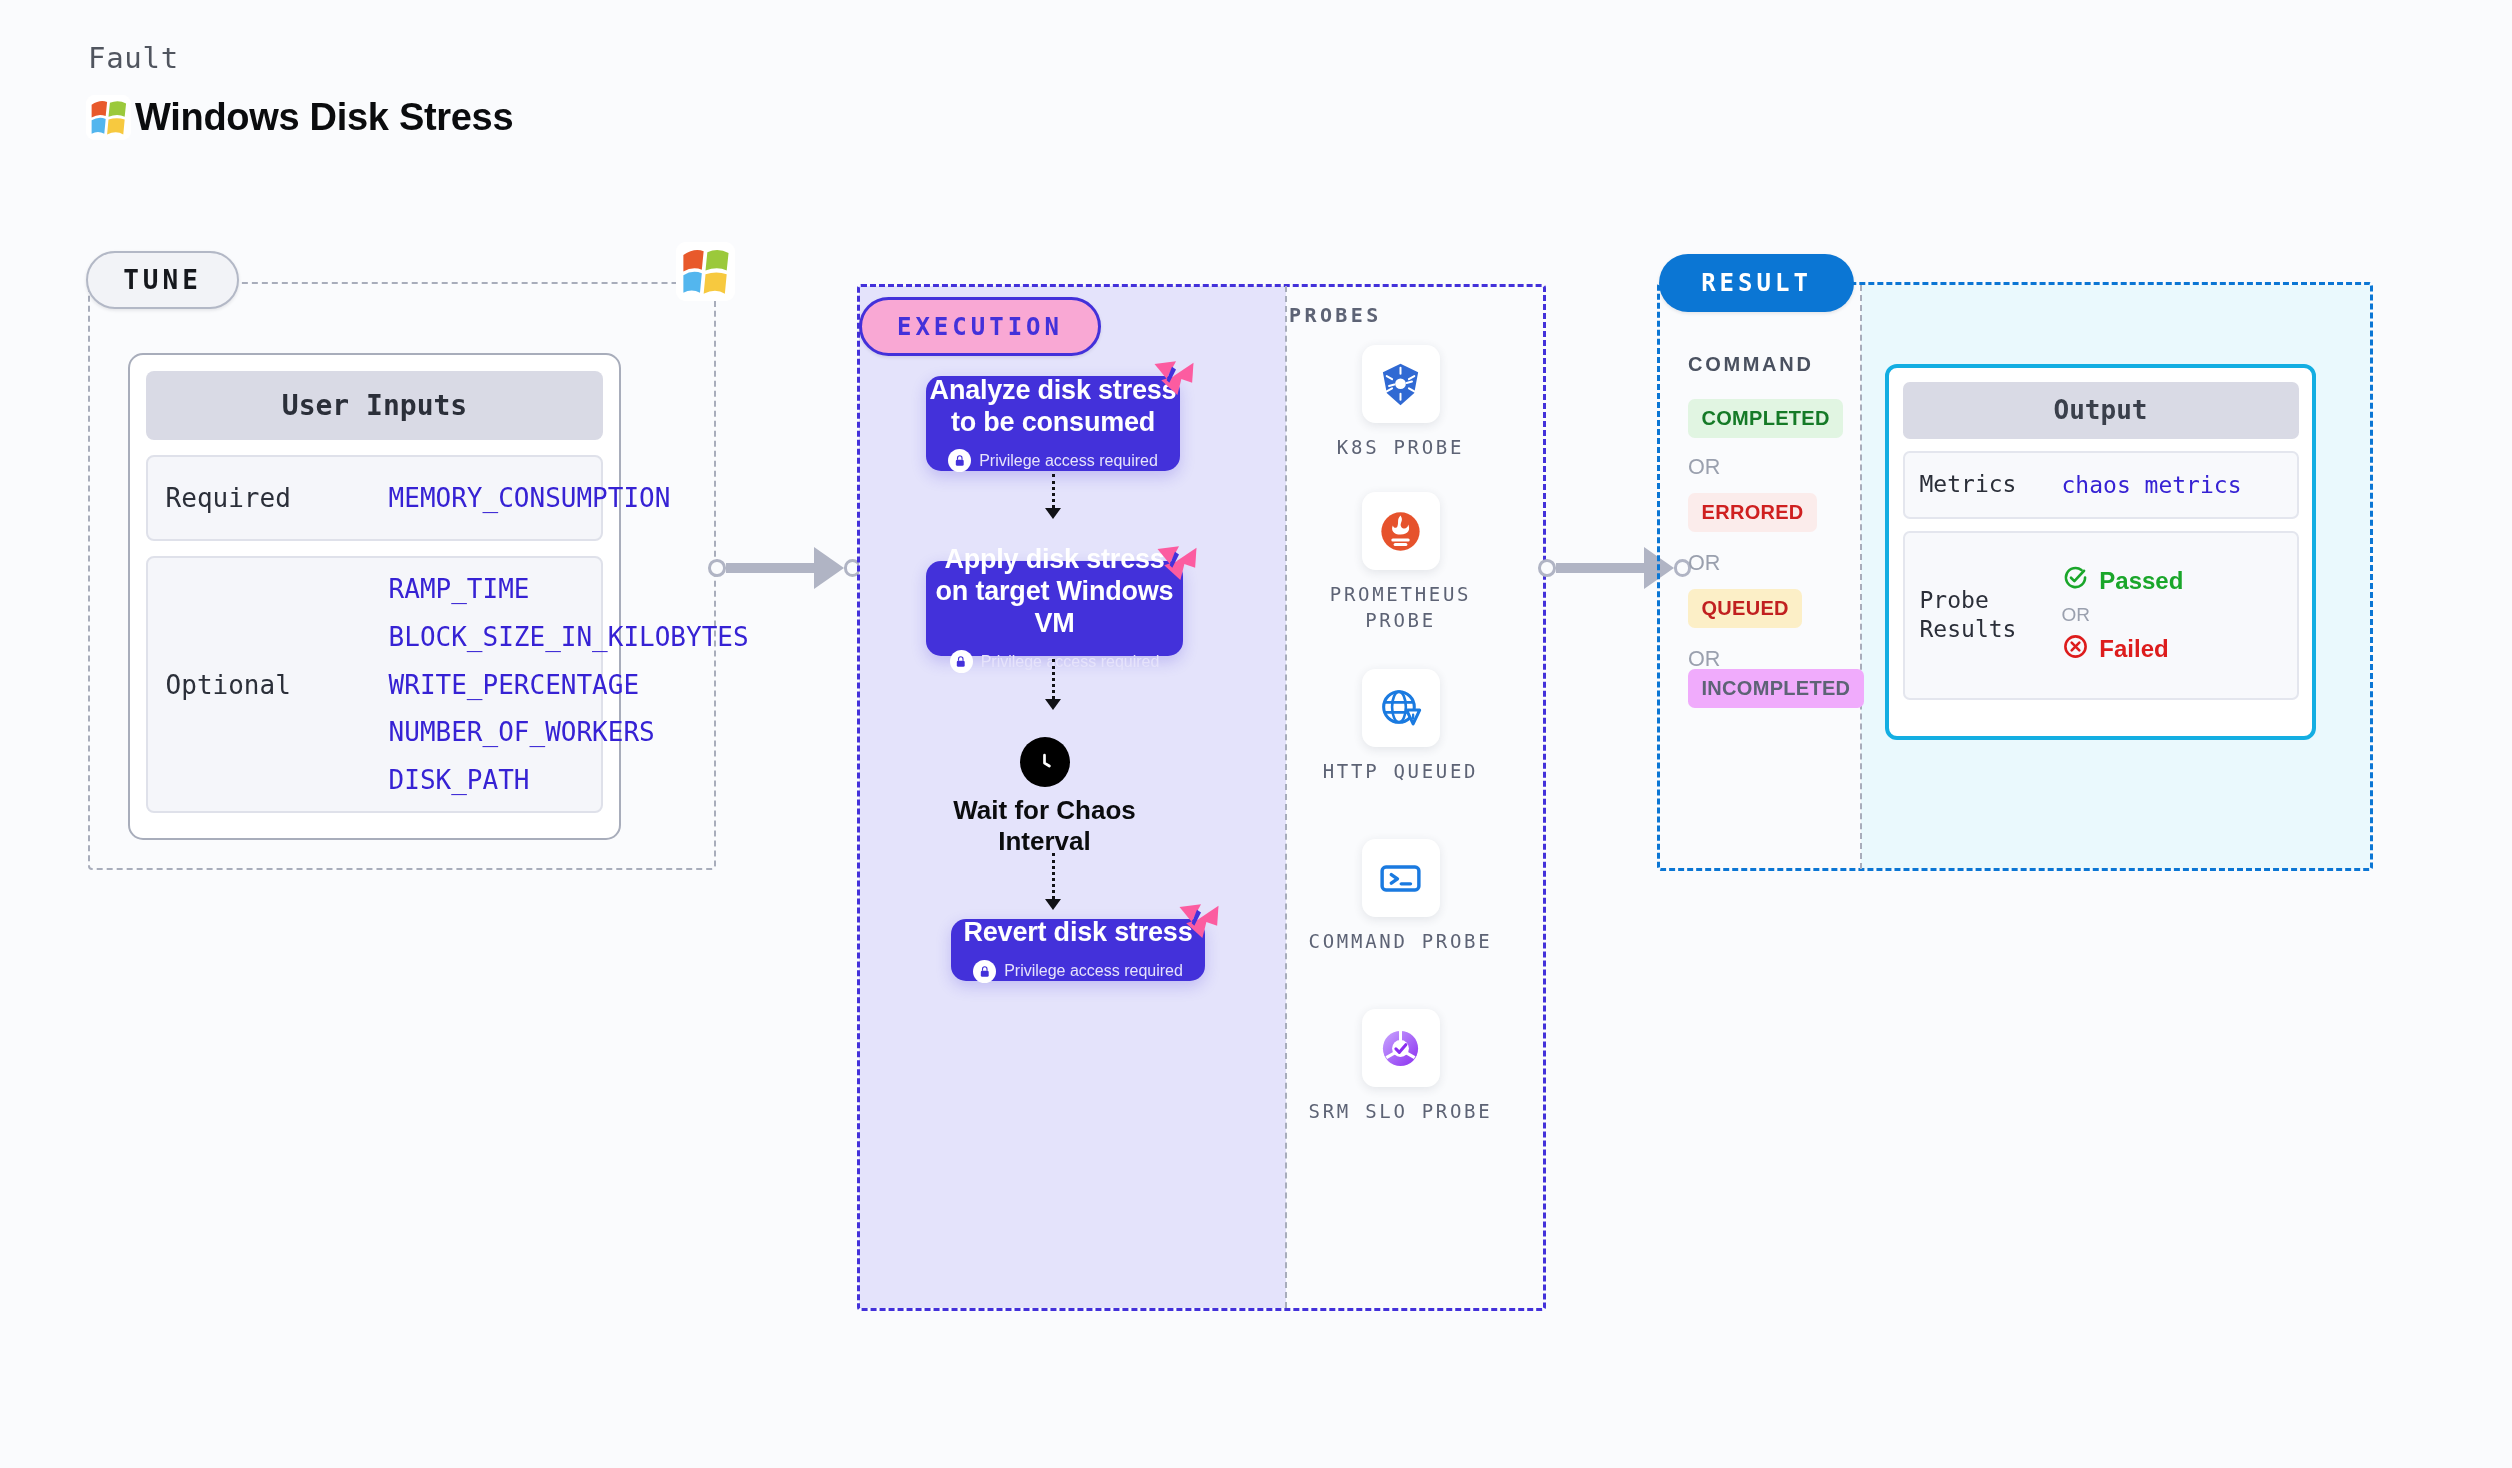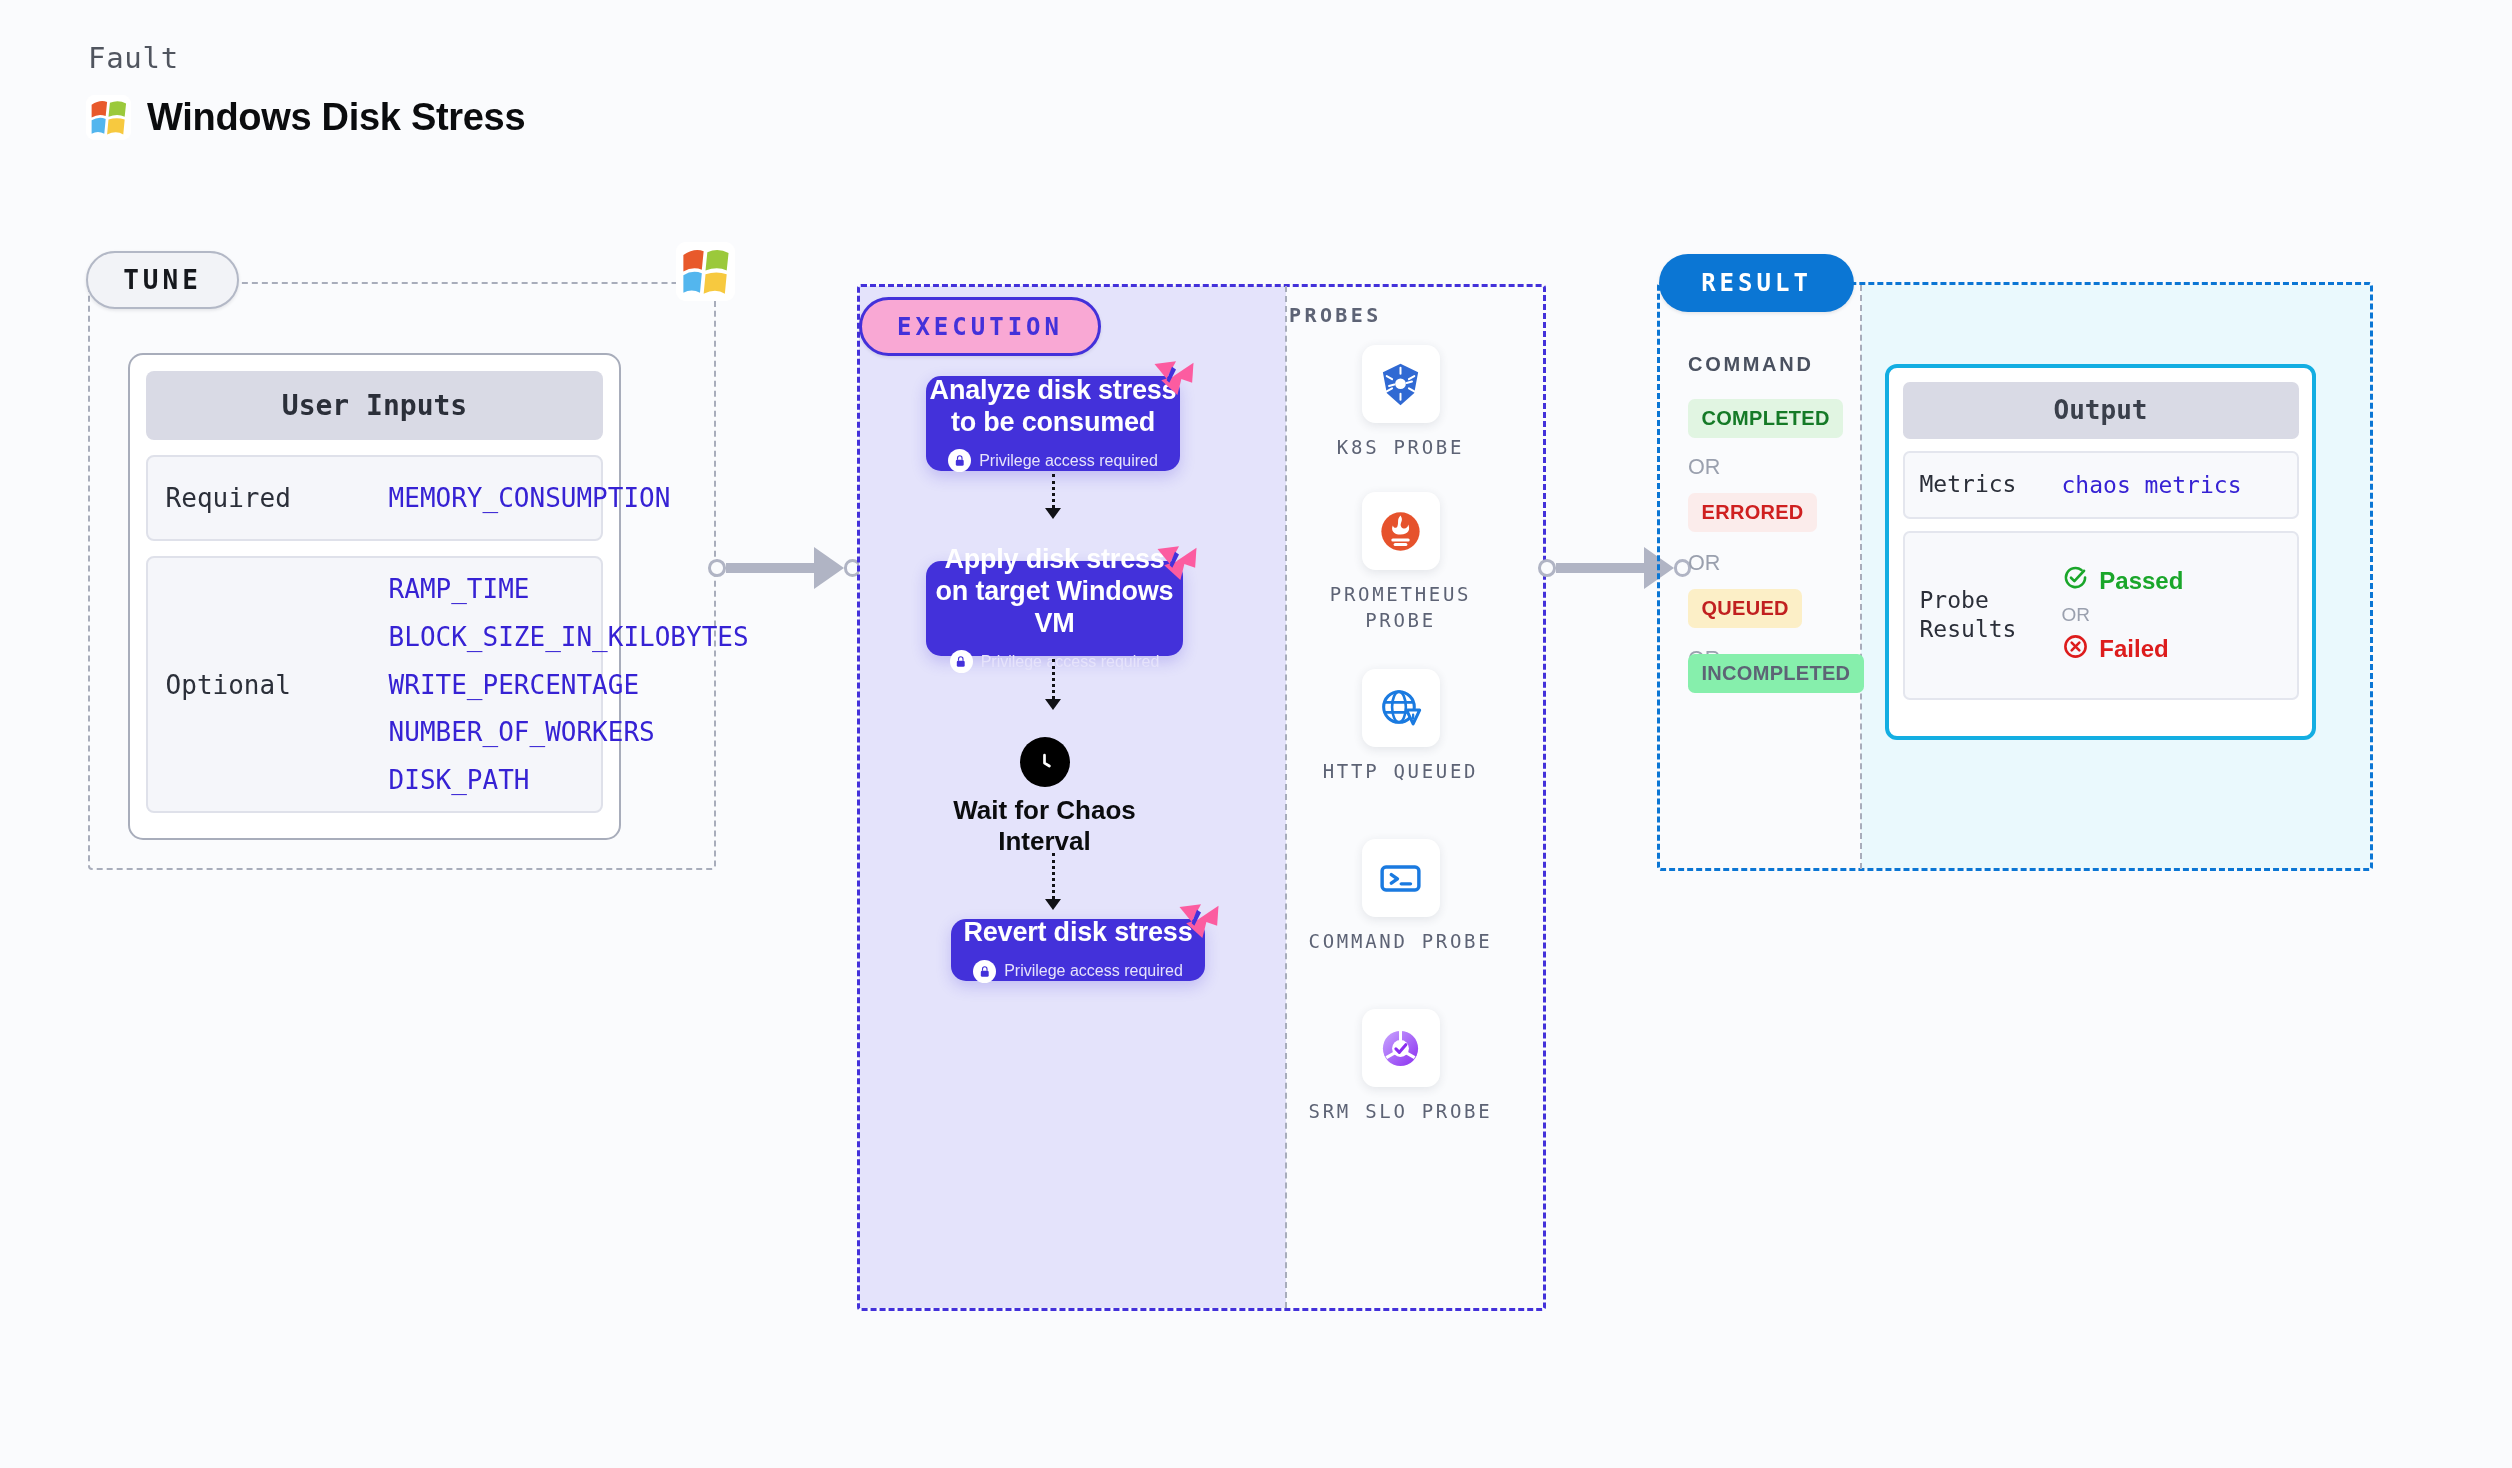--- a/index.html
+++ b/index.html
@@ -12,21 +12,21 @@
   .stage { position: relative; width: 2512px; height: 1468px; }
 
   
   .fault-label {
     position: absolute; left: 88px; top: 41px;
     font-family: "DejaVu Sans Mono", monospace;
     font-size: 29px; color: #50555f; letter-spacing: 0.7px;
   }
   .title-row {
     position: absolute; left: 86px; top: 95px;
-    display: flex; align-items: center; gap: 16px;
+    display: flex; align-items: center; gap: 4px;
   }
   .title-text {
     font-size: 38px; font-weight: bold; color: #0b0c0e;
     letter-spacing: -0.3px;
   }
 
   
   .winlogo { position: relative; display: inline-block; background: #ffffff;
              border-radius: 9.5px; }
   .winlogo svg { display: block; }
@@ -483,21 +483,21 @@
   <div class="panel-badge" id="result-badge">RESULT</div>
 
   <div class="status-label">COMMAND</div>
 
   <div class="status-chip" style="top:399px; background:#e1f5e2; color:#157a27;">COMPLETED</div>
   <div class="or-text" style="top:454px;">OR</div>
   <div class="status-chip" style="top:493px; background:#fbeceb; color:#cf2020;">ERRORED</div>
   <div class="or-text" style="top:550px;">OR</div>
   <div class="status-chip" style="top:589px; background:#fcefc7; color:#c12020;">QUEUED</div>
   <div class="or-text" style="top:646px;">OR</div>
-  <div class="status-chip" style="top:654px; background:#86efac; color:#5d6375;">INCOMPLETED</div>
+  <div class="status-chip" style="top:669px; background:#f0abfc; color:#5d6375;">INCOMPLETED</div>
 
   <div class="output-card">
     <div class="out-header">Output</div>
 
     <div class="out-row metrics">
       <div class="out-key">Metrics</div>
       <div class="out-val-link">chaos metrics</div>
     </div>
 
     <div class="out-row probres">

